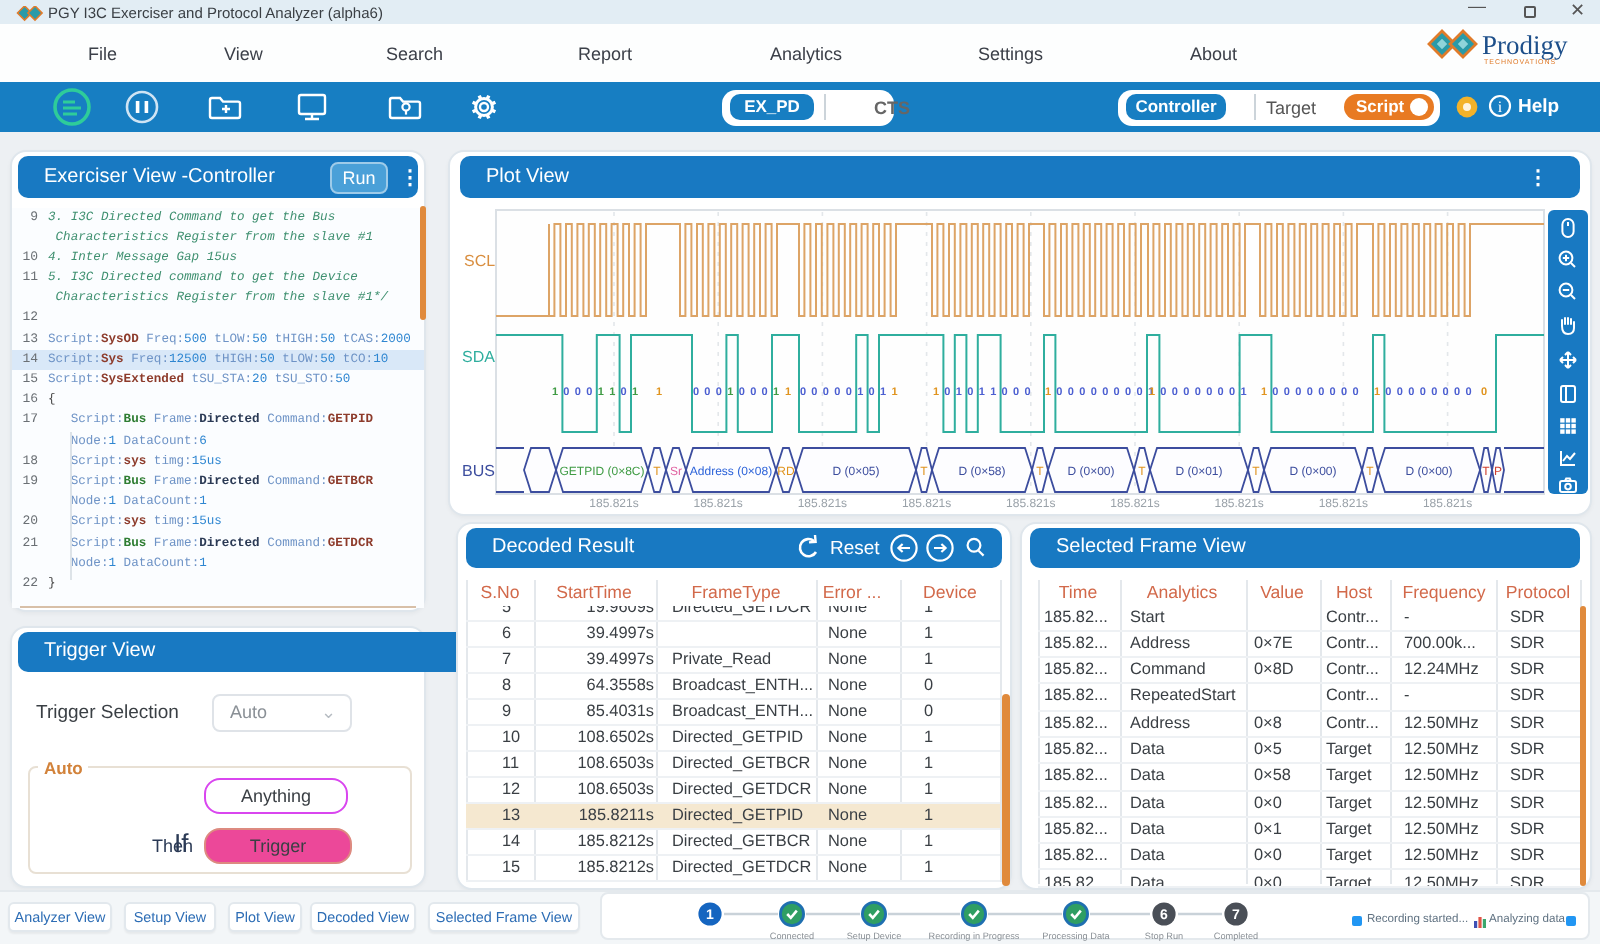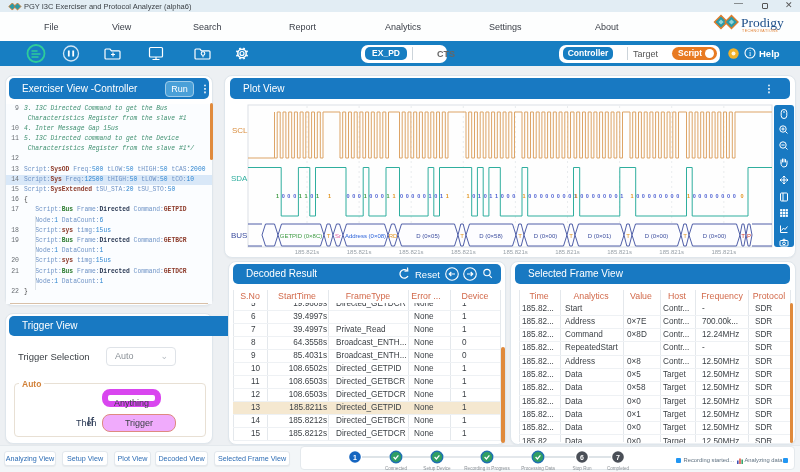--- a/index.html
+++ b/index.html
@@ -133,23 +133,23 @@
 <div class="sbar" style="left:210px;top:103px;width:3px;height:57px"></div>
 <div class="abs" style="left:10px;top:303px;width:198px;height:1px;background:#d8c0a8"></div>
 
 <div class="card" style="left:5px;top:313px;width:208px;height:131px"></div>
 <div class="phdr" style="left:9px;top:316px;width:236px;height:20px;line-height:20px">Trigger View</div>
 <div class="abs" style="left:18px;top:351px;font-size:9.5px;color:#3a3f44">Trigger Selection</div>
 <div class="abs" style="left:106px;top:346.5px;width:70px;height:19px;background:#fff;border:1px solid #dfe3e8;border-radius:4px;font-size:9px;color:#8a9096;line-height:17px;padding-left:8px">Auto<span style="position:absolute;right:7px;top:0;color:#b6bcc2">⌄</span></div>
 <div class="abs" style="left:14px;top:383px;width:192px;height:54px;border:1px solid #e8e0d4;border-radius:4px"></div>
 <div class="abs" style="left:19px;top:378.5px;background:#fff;padding:0 3px;font-size:8.5px;color:#d2823a;font-weight:bold">Auto</div>
 <div class="abs" style="left:87px;top:414px;font-size:13px;color:#2b3a55">If</div>
-<div class="abs" style="left:102px;top:388.5px;width:59px;height:18px;border:6px solid #d946ef;border-radius:8px;background:#fff;font-size:9px;color:#3a3f44;text-align:center;line-height:16px">Anything</div>
+<div class="abs" style="left:102px;top:388.5px;width:72px;height:18px;border:1px solid #d946ef;border-radius:8px;background:#fff;font-size:9px;color:#3a3f44;text-align:center;line-height:16px">Anything</div>
 <div class="abs" style="left:76px;top:418px;font-size:9px;color:#2b3a55">Then</div>
-<div class="abs" style="left:102px;top:413.5px;width:74px;height:18px;border:1px solid #dd8a80;border-radius:8px;background:#f0abfc;font-size:9px;color:#3a3f44;text-align:center;line-height:16px">Trigger</div>
+<div class="abs" style="left:102px;top:413.5px;width:74px;height:18px;border:1px solid #dd8a80;border-radius:8px;background:#ec4899;font-size:9px;color:#3a3f44;text-align:center;line-height:16px">Trigger</div>
 
 <div class="card" style="left:224px;top:75px;width:572px;height:183px"></div>
 <div class="phdr" style="left:230px;top:78px;width:560px;height:21px">Plot View</div>
 <div class="dots" style="left:764px;top:83px">⋮</div>
 <svg style="position:absolute;left:224px;top:100px" width="572" height="158" viewBox="224 100 572 158" font-family="Liberation Sans, sans-serif">
     <rect x="248" y="105" width="524" height="142" fill="#fefefe" stroke="#dbe0e5" stroke-width="1"></rect>
     <line x1="307.0" y1="106" x2="307.0" y2="246" stroke="#e3e7ea" stroke-width="0.8" stroke-dasharray="2,3"></line>
     <text x="307.0" y="253.5" font-size="6" fill="#9aa2a9" text-anchor="middle">185.821s</text>
     <line x1="359.1" y1="106" x2="359.1" y2="246" stroke="#e3e7ea" stroke-width="0.8" stroke-dasharray="2,3"></line>
     <text x="359.1" y="253.5" font-size="6" fill="#9aa2a9" text-anchor="middle">185.821s</text>
@@ -519,21 +519,21 @@
     <span class="tc" style="left:46px;top:1px">Data</span>
     <span class="tc" style="left:108px;top:1px">0×0</span>
     <span class="tc" style="left:144px;top:1px">Target</span>
     <span class="tc" style="left:183px;top:1px">12.50MHz</span>
     <span class="tc" style="left:236px;top:1px">SDR</span>
   </div>
 <div class="sbar" style="left:789.5px;top:303px;width:3px;height:140px"></div>
 
 <div class="abs" style="left:0;top:445px;width:800px;height:27px;background:#f3f6f8;border-top:1px solid #e4e9ed"></div>
 <div class="abs" style="left:300px;top:446px;width:495px;height:24px;background:#fff;border:1px solid #e4e9ed;border-radius:4px"></div>
-<div class="tabbtn" style="left:4px;width:52px;line-height:13.5px">Analyzing View</div>
+<div class="tabbtn" style="left:4px;width:52px;line-height:13.5px">Analyzer View</div>
 <div class="tabbtn" style="left:62px;width:46px;line-height:13.5px">Setup View</div>
 <div class="tabbtn" style="left:114px;width:37px;line-height:13.5px">Plot View</div>
 <div class="tabbtn" style="left:155px;width:53px;line-height:13.5px">Decoded View</div>
 <div class="tabbtn" style="left:214px;width:76px;line-height:13.5px">Selected Frame View</div>
 <svg style="position:absolute;left:320px;top:444px" width="330" height="28" viewBox="320 444 330 28" font-family="Liberation Sans, sans-serif">
     <line x1="362" y1="457" x2="389" y2="457" stroke="#c9d2d9" stroke-width="1.2"></line>
     <line x1="403" y1="457" x2="430" y2="457" stroke="#c9d2d9" stroke-width="1.2"></line>
     <line x1="444" y1="457" x2="480" y2="457" stroke="#c9d2d9" stroke-width="1.2"></line>
     <line x1="494" y1="457" x2="531" y2="457" stroke="#c9d2d9" stroke-width="1.2"></line>
     <line x1="545" y1="457" x2="575" y2="457" stroke="#c9d2d9" stroke-width="1.2"></line>

